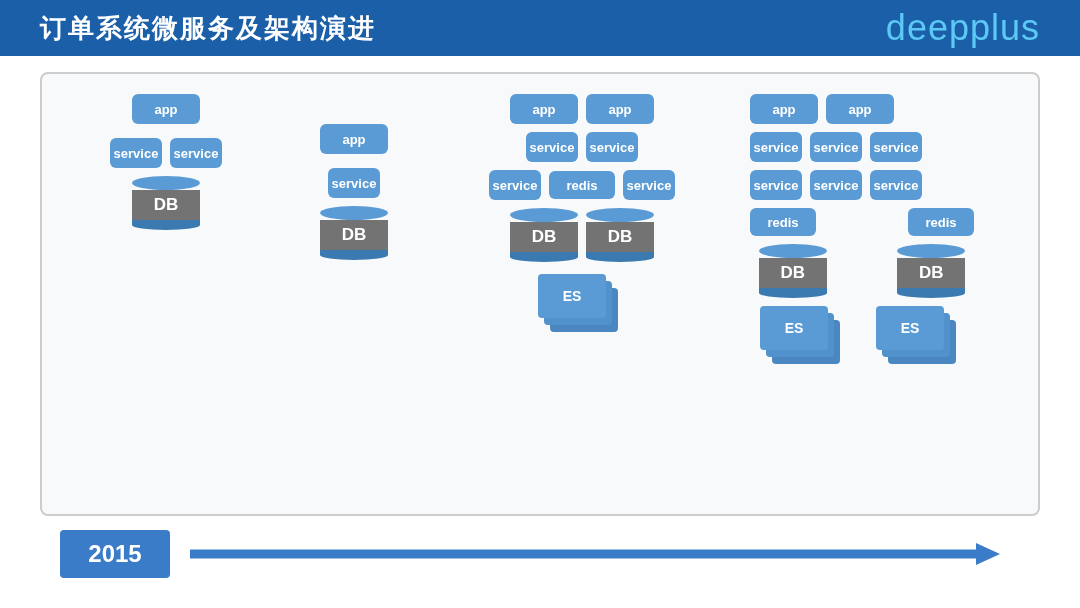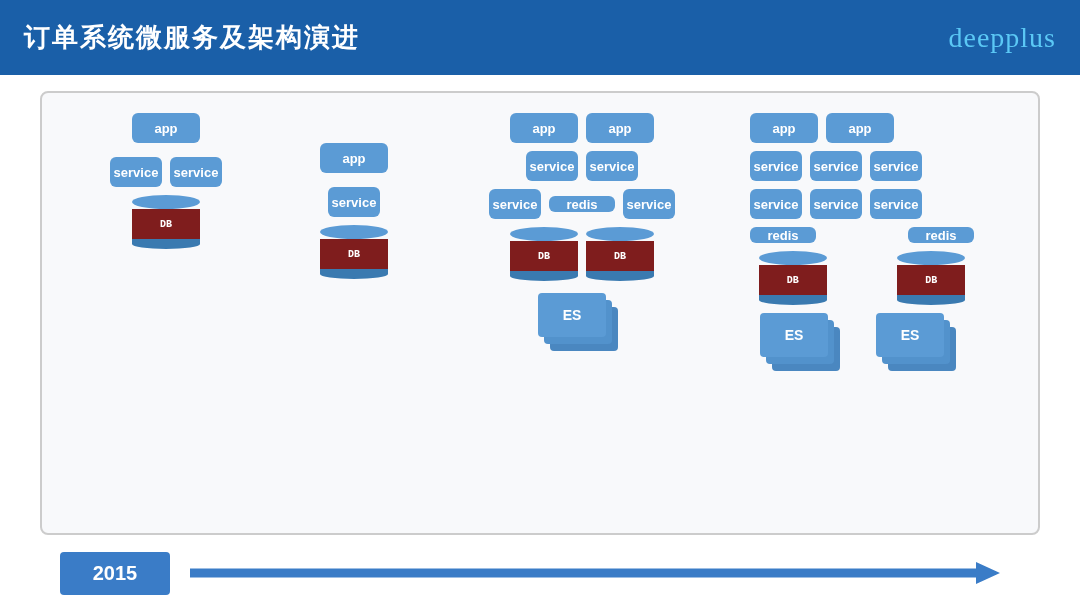--- a/index.html
+++ b/index.html
@@ -5,36 +5,35 @@
     * { box-sizing: border-box; margin: 0; padding: 0; }
     body {
       width: 1080px;
       height: 608px;
       background: #fff;
       font-family: 'Arial', sans-serif;
       overflow: hidden;
     }
     .header {
       background: #1a5fa8;
-      height: 75px;
+      height: 56px;
       display: flex;
       align-items: center;
       justify-content: space-between;
-      padding: 0 24px;
-      font-family: Liberation Serif, serif;
+      padding: 0 40px;
     }
     .header-title {
       color: #fff;
       font-size: 26px;
       font-weight: bold;
       letter-spacing: 2px;
     }
     .logo {
       color: #fff;
-      font-size: 28px;
+      font-size: 36px;
       font-weight: 300;
       letter-spacing: 1px;
     }
     .logo span {
       color: #5bc8f5;
     }
     .main-content {
       padding: 16px 40px 10px 40px;
       background: #fff;
       height: calc(608px - 72px);
@@ -57,21 +56,21 @@
       display: flex;
       flex-direction: row;
       align-items: center;
       margin-top: 10px;
       padding: 0 20px;
       height: 56px;
     }
     .year-label {
       background: #3a7cc7;
       color: #fff;
-      font-size: 20px;
+      font-size: 24px;
       font-weight: bold;
       padding: 10px 28px;
       border-radius: 4px;
       min-width: 110px;
       text-align: center;
     }
     .arrow-container {
       flex: 1;
       display: flex;
       align-items: center;
@@ -102,47 +101,46 @@
       height: 30px;
     }
     .box-service {
       background: #5b9bd5;
       width: 52px;
       height: 30px;
     }
     .box-redis {
       background: #5b9bd5;
       width: 66px;
-      height: 16px;
+      height: 28px;
     }
 
     
     .db-wrap {
       display: flex;
       flex-direction: column;
       align-items: center;
       width: 68px;
     }
     .db-top {
       width: 68px;
       height: 14px;
       background: #5b9bd5;
       border-radius: 50%;
     }
     .db-body {
       width: 68px;
       height: 30px;
-      background: #7f1d1d;
+      background: #737373;
       display: flex;
       align-items: center;
       justify-content: center;
       color: #fff;
-      font-size: 10px;
+      font-size: 17px;
       font-weight: bold;
-      font-family: Liberation Mono, monospace;
     }
     .db-bottom {
       width: 68px;
       height: 10px;
       background: #3a7ab0;
       border-radius: 0 0 50% 50%;
     }
     .es-sheet {
       position: absolute;
       width: 68px;

